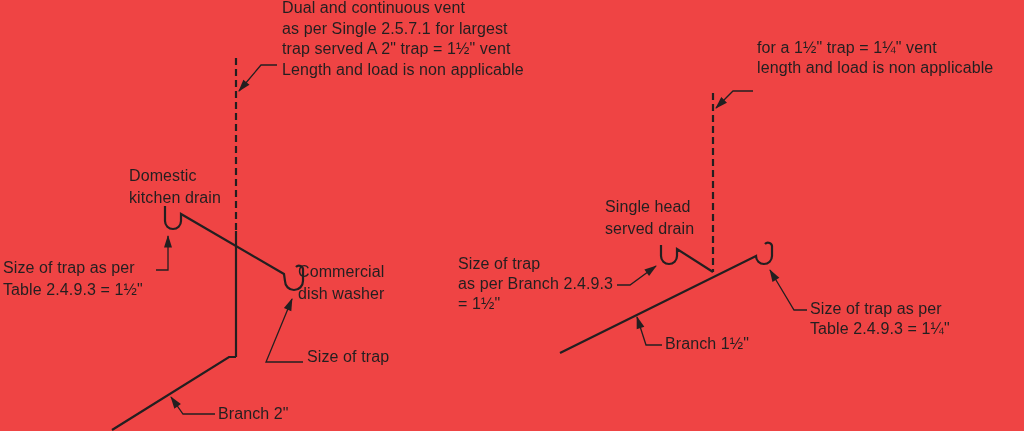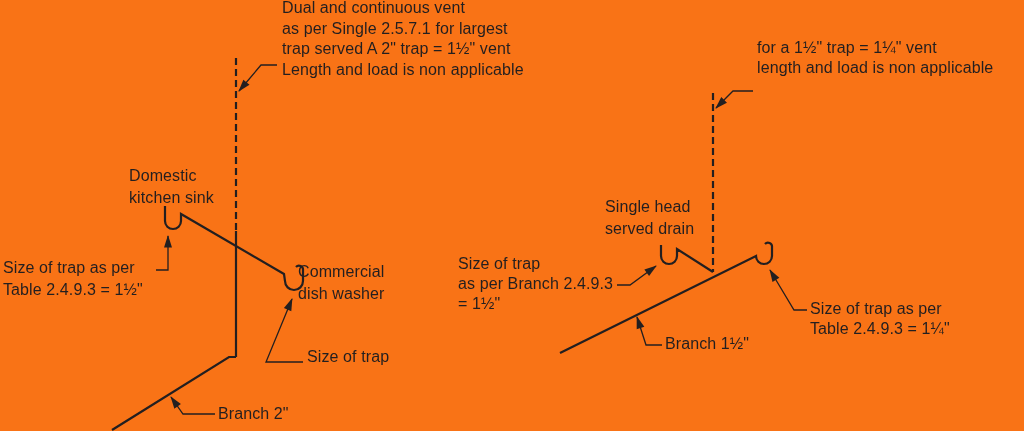--- a/index.html
+++ b/index.html
@@ -1,17 +1,17 @@
 <!DOCTYPE html>
 <html><head>
 <meta charset="utf-8">
 <style>
   html,body{margin:0;padding:0;background:#ffffff;}
   .stage{
-    position:relative;width:1024px;height:431px;background:#f97316;overflow:hidden;
+    position:relative;width:1024px;height:431px;background:#ef4444;overflow:hidden;
     font-family:"Liberation Sans","DejaVu Sans",sans-serif;color:#231f20;
   }
   .stage svg{position:absolute;left:0;top:0;}
   .pipe{stroke:#231f20;stroke-width:2.2;fill:none;}
   .pipe-dashed{stroke:#231f20;stroke-width:2.2;fill:none;stroke-dasharray:7 4;}
   .leader{stroke:#231f20;stroke-width:1.3;fill:none;marker-end:url(#arrowhead);}
   .lbl{position:absolute;font-size:16px;line-height:20.5px;white-space:nowrap;letter-spacing:0.1px;}
 </style>
 </head>
 <body>
@@ -47,21 +47,21 @@
 
   <div class="lbl" style="left:282px;top:-2px;">
     <div>Dual and continuous vent</div>
     <div>as per Single 2.5.7.1 for largest</div>
     <div>trap served A 2" trap = 1½" vent</div>
     <div>Length and load is non applicable</div>
   </div>
 
   <div class="lbl" style="left:115px;top:165px;line-height:21.5px;margin-left:14px;">
     <div>Domestic</div>
-    <div>kitchen sink</div>
+    <div>kitchen drain</div>
   </div>
 
   <div class="lbl" style="left:298px;top:226px;line-height:21.5px;margin-top:35px;">
     <div>Commercial</div>
     <div>dish washer</div>
   </div>
 
   <div class="lbl" style="left:3px;top:257px;line-height:21.5px;">
     <div>Size of trap as per</div>
     <div>Table 2.4.9.3 = 1½"</div>

